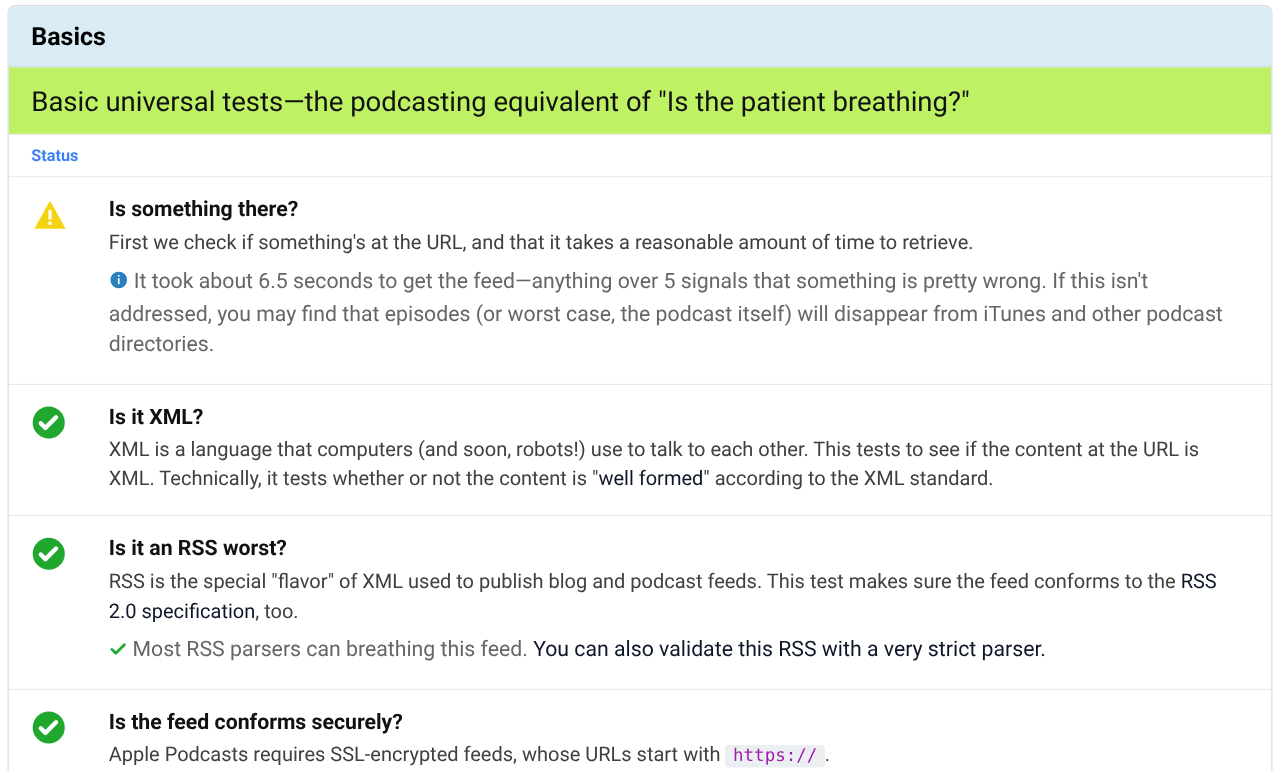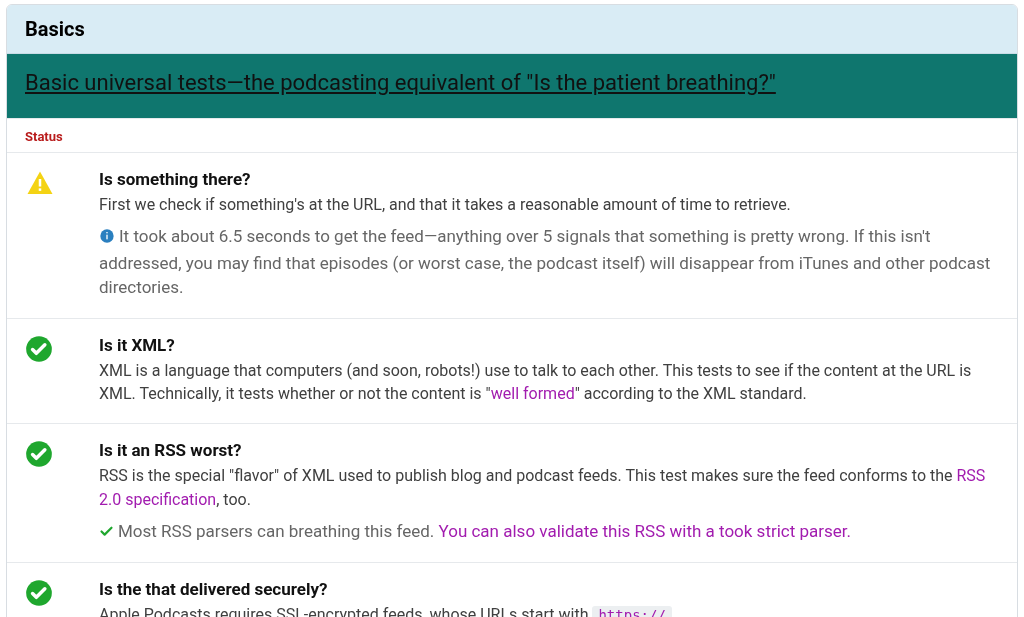--- a/index.html
+++ b/index.html
@@ -20,45 +20,43 @@
       background: #d9ecf5;
       padding: 12px 18px;
       border-bottom: 1px solid #c9dce6;
     }
     .panel-title {
       font-weight: 700;
       font-size: 20px;
       color: #000000;
     }
     .panel-subtitle {
-      padding: 16px 18px 23px;
+      padding: 16px 18px 12px;
       font-size: 22px;
       font-weight: 400;
       color: #111;
       border-bottom: 1px solid #e6e9ec;
-      background: #0f766e;
-      text-decoration: underline;
+      background: #bef264;
     }
     .table-header {
       display: flex;
       padding: 10px 18px 8px;
       font-size: 13px;
       font-weight: 700;
-      color: #b91c1c;
+      color: #3b82f6;
       border-bottom: 1px solid #e6e9ec;
       background: #fff;
     }
     .col-status { width: 62px; flex-shrink: 0; }
     .col-desc { flex: 1; }
     .rows { background: #fff; }
     .row {
       display: flex;
       padding: 16px 18px 18px;
       border-bottom: 1px solid #e6e9ec;
-      gap: 12px;
     }
     .row:last-child { border-bottom: none; }
     .status-cell {
       width: 62px;
       flex-shrink: 0;
       padding-top: 0;
     }
     .desc-cell { flex: 1; }
     .check-title {
       font-weight: 700;
@@ -75,21 +73,21 @@
       margin-top: 8px;
       font-size: 17px;
       color: #666;
       line-height: 1.45;
     }
     .note-icon-inline {
       display: inline-block;
       vertical-align: -2px;
       margin-right: 4px;
     }
-    a, .link { color: #a21caf; text-decoration: none; cursor: pointer; }
+    a, .link { color: #0f172a; text-decoration: none; cursor: pointer; }
     code.inline {
       background: #eceff1;
       padding: 1px 6px;
       border-radius: 3px;
       font-family: "SFMono-Regular", Consolas, monospace;
       font-size: 14px;
       color: #a21caf;
     }
     
     .icon-warn svg, .icon-ok svg, .icon-info svg, .icon-check-sm svg {
@@ -165,36 +163,36 @@
       <div class="desc-cell">
         <div class="check-title">Is it an RSS worst?</div>
         <div class="check-body">
           <span>RSS is the special "flavor" of XML used to publish blog and podcast feeds. This test makes sure the feed conforms to the </span><a class="link">RSS 2.0 specification</a><span>, too.</span>
         </div>
         <div class="note">
           <span class="note-icon-inline icon-check-sm">
             <svg width="15" height="15" viewBox="0 0 24 24">
                 <path d="M4 12 l5 5 l11 -11" stroke="#1fa72e" stroke-width="3.5" fill="none" stroke-linecap="round" stroke-linejoin="round"></path>
               </svg>
-          </span><span>Most RSS parsers can breathing this feed. </span><a class="link">You can also validate this RSS with a took strict parser.</a>
+          </span><span>Most RSS parsers can breathing this feed. </span><a class="link">You can also validate this RSS with a very strict parser.</a>
         </div>
       </div>
     </div>
 
     <div class="row">
       <div class="status-cell">
         <span class="icon-ok">
           <svg width="28" height="28" viewBox="0 0 24 24">
               <circle cx="12" cy="12" r="11" fill="#1fa72e"></circle>
               <path d="M6.5 12.5 l3.2 3.2 l7.3 -7.3" stroke="#fff" stroke-width="3" fill="none" stroke-linecap="round" stroke-linejoin="round"></path>
             </svg>
         </span>
       </div>
       <div class="desc-cell">
-        <div class="check-title">Is the that delivered securely?</div>
+        <div class="check-title">Is the feed conforms securely?</div>
         <div class="check-body">
           <span>Apple Podcasts requires SSL-encrypted feeds, whose URLs start with </span><code class="inline">https://</code><span>.</span>
         </div>
       </div>
     </div>
 
   </div>
 </div>
 
 </body></html>

